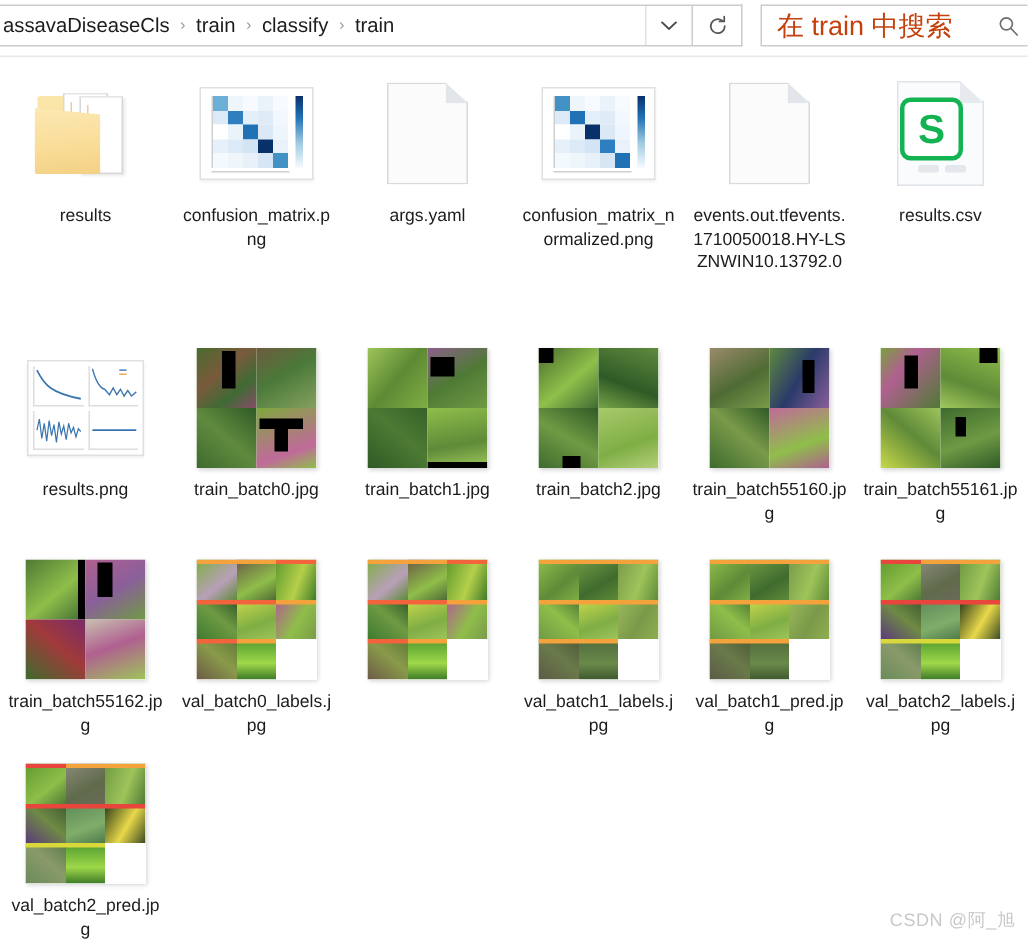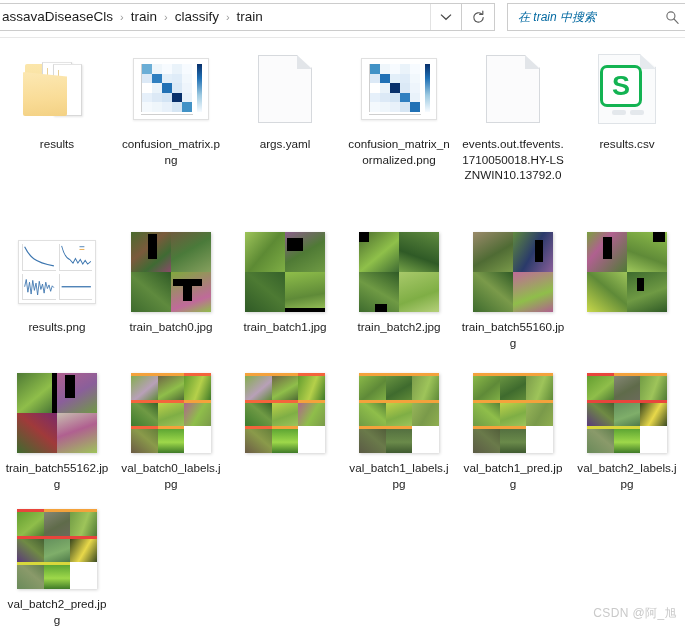--- a/index.html
+++ b/index.html
@@ -89,24 +89,23 @@
     height: 28px;
     border: 1px solid #cccccc;
     box-sizing: border-box;
     background: #ffffff;
     display: flex;
     align-items: center;
     padding: 0 6px 0 10px;
   }
   .searchbox .ph {
     flex: 1;
-    font-size: 12px;
-    color: #0369a1;
+    font-size: 18px;
+    color: #c2410c;
     line-height: 16px;
-    font-style: italic;
   }
   .topbar-divider {
     position: absolute;
     left: 0; top: 37px;
     width: 685px;
     height: 1px;
     background: #e8e8e8;
   }
 
   
@@ -532,20 +531,21 @@
           </div>
         <div class="tile" style="background:linear-gradient(200deg,#8fbe4a,#5f8a38 60%,#a0c85c)">
             <div class="blk" style="left:66%;top:0;width:30%;height:24%"></div>
           </div>
         <div class="tile" style="background:linear-gradient(40deg,#c8d84a,#5f8a38 55%,#9ec45a)"></div>
         <div class="tile" style="background:linear-gradient(160deg,#3e6b2e,#6f9a44 55%,#2f5a26)">
             <div class="blk" style="left:26%;top:14%;width:16%;height:34%"></div>
           </div>
       </div>
     </div>
+    <div class="label">train_batch55161.jpg</div>
   </div>
 
   <div class="cell cell-r3">
     <div class="thumb">
       <div class="mosaic m2">
         <div class="tile" style="background:linear-gradient(140deg,#4f7a35,#8fbe4a 55%,#3f6b33)">
             <div class="blk" style="right:0;top:0;width:12%;height:100%"></div>
           </div>
         <div class="tile" style="background:linear-gradient(150deg,#b06090,#8a5f9a 50%,#6f9a44)">
             <div class="blk" style="left:20%;top:6%;width:26%;height:56%"></div>

